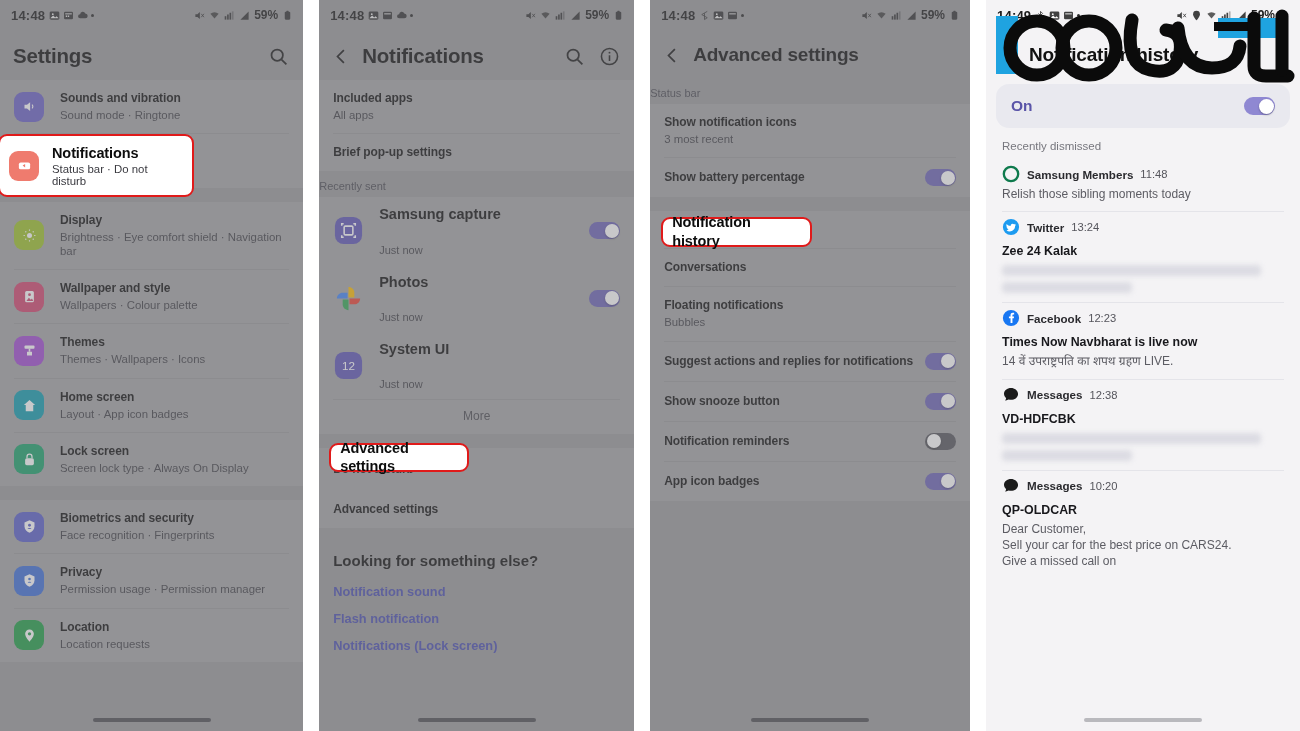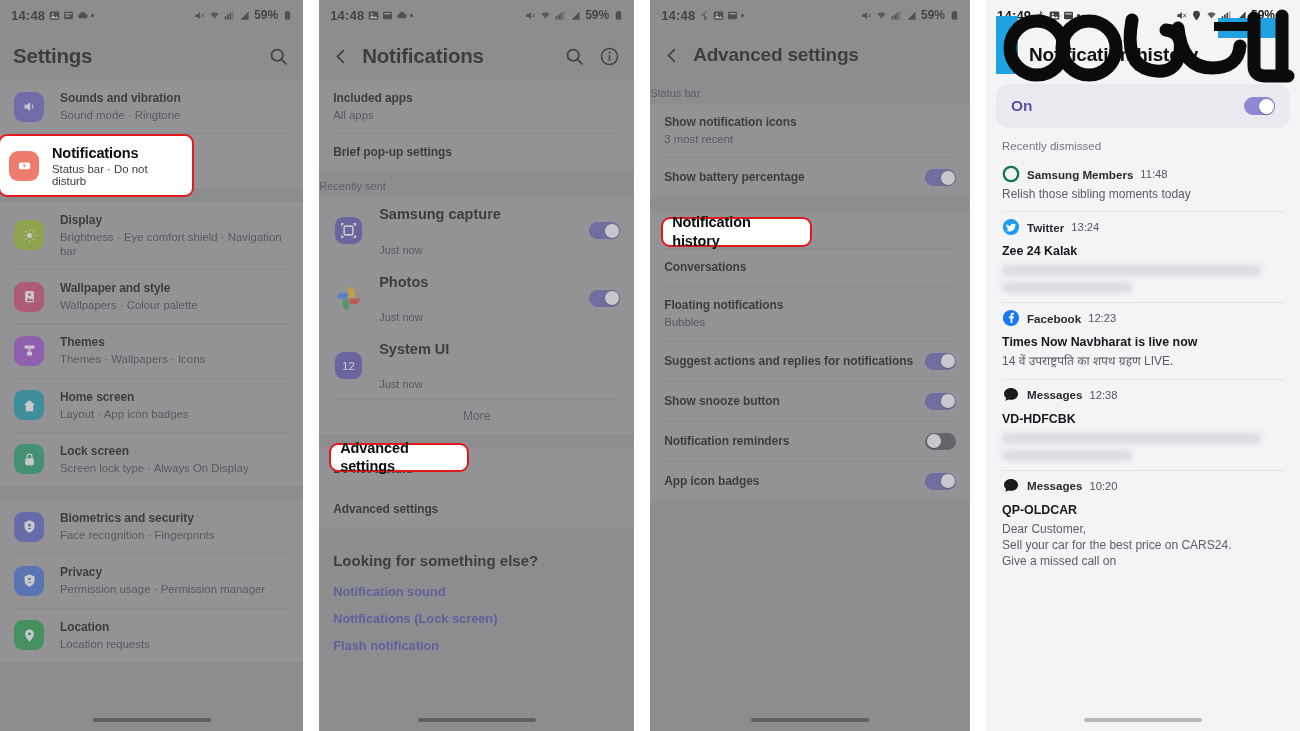--- a/index.html
+++ b/index.html
@@ -519,22 +519,22 @@
             <span class="txt"><span class="t1">Do not disturb</span></span>
           </div>
     <div class="row" id="p2-adv">
             <span class="txt"><span class="t1">Advanced settings</span></span>
           </div>
   </div>
         <div class="spacer"></div>
         <div>
     <div class="lookheader">Looking for something else?</div>
     <div class="link">Notification sound</div>
+          <div class="link">Flash notification</div>
           <div class="link">Notifications (Lock screen)</div>
-          <div class="link">Flash notification</div>
   </div>
       </div>
 
     <div class="navhandle">
         <span></span>
       </div>
   <div class="hl" style="left: 10px; top: 442.797px; width: 140px; height: 29px;">
         <span class="hl-inner"><span class="h1">Advanced settings</span></span>
       </div>
     </div>

